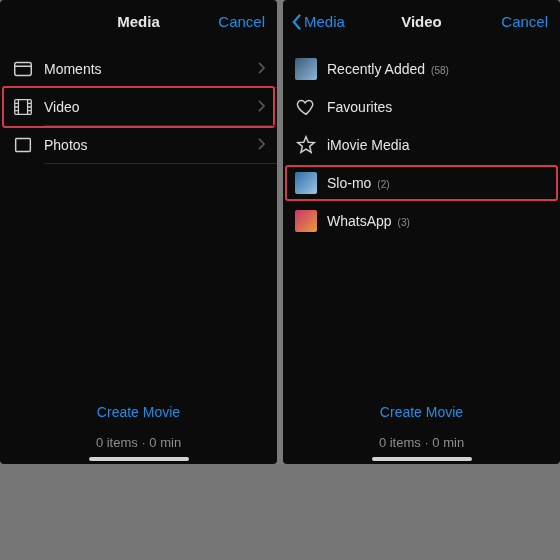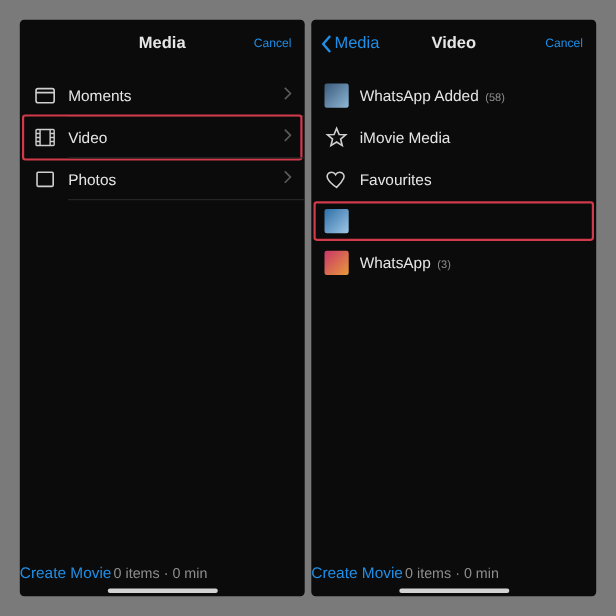--- a/index.html
+++ b/index.html
@@ -6,41 +6,41 @@
     --bg:#0b0b0b;
     --panel:#111;
     --text:#e6e6e6;
     --muted:#8e8e8e;
     --accent:#1f8fe8;
     --border:#2a2a2a;
     --hl:#d13a4a;
   }
   *{box-sizing:border-box;font-family:-apple-system,Helvetica,Arial,sans-serif}
   body{margin:0;background:#777;width:560px;height:560px;overflow:hidden}
-  .stage{display:flex;gap:6px;padding:18px;width:560px;height:560px;background:#7a7a7a}
+  .stage{display:flex;gap:6px;padding:0;width:560px;height:464px;background:#7a7a7a}
   .phone{flex:1;background:var(--bg);border-radius:4px;display:flex;flex-direction:column;overflow:hidden;position:relative}
   
   .nav{display:flex;align-items:center;justify-content:center;height:44px;position:relative;border-bottom:1px solid transparent}
   .nav-title{color:var(--text);font-size:15px;font-weight:600}
-  .nav-right{position:absolute;right:12px;color:var(--accent);font-size:11px}
+  .nav-right{position:absolute;right:12px;color:var(--accent);font-size:15px}
   .nav-left{position:absolute;left:8px;display:flex;align-items:center;color:var(--accent);font-size:15px}
   .nav-left svg{width:11px;height:18px;margin-right:2px}
   
   .list{padding:6px 0 0 0}
   .row{display:flex;align-items:center;height:38px;padding:0 12px;position:relative}
   .row.bordered::after{content:"";position:absolute;left:44px;right:0;bottom:0;height:1px;background:var(--border)}
   .ic{width:22px;height:22px;margin-right:10px;color:#cfcfcf;display:flex;align-items:center;justify-content:center;flex:0 0 22px}
   .thumb{width:22px;height:22px;margin-right:10px;border-radius:2px;flex:0 0 22px}
   .lbl{color:var(--text);font-size:14px;flex:1;white-space:nowrap;overflow:hidden;text-overflow:ellipsis}
   .count{color:var(--muted);font-size:10px;margin-left:6px}
   .chev{color:#5a5a5a}
   .chev svg{width:7px;height:12px}
   .hl{position:absolute;pointer-events:none;border:2px solid var(--hl);border-radius:3px}
   
-  .footer{position:absolute;left:0;right:0;bottom:14px;display:flex;flex-direction:row;align-items:center;gap:2px}
+  .footer{position:absolute;left:0;right:0;bottom:14px;display:flex;flex-direction:column;align-items:center;gap:15px}
   .create{color:var(--accent);font-size:14px;font-weight:500}
   .meta{color:var(--muted);font-size:13px}
   .homebar{position:absolute;left:50%;bottom:3px;transform:translateX(-50%);width:100px;height:4px;border-radius:3px;background:#e9e9e9;opacity:.9}
 </style>
 </head>
 <body>
 
 <div class="stage">
 
   <div class="phone">
@@ -107,40 +107,41 @@
             <polyline points="10,2 3,10 10,18"></polyline>
           </svg>
         <span>Media</span>
       </span>
       <span class="nav-title">Video</span>
       <span class="nav-right">Cancel</span>
     </div>
     <div class="list">
       <div class="row">
         <span class="thumb" style="background:linear-gradient(135deg,#3b5a7a,#8fb7d6)"></span>
-        <span class="lbl"><span>WhatsApp Added</span><span class="count">(58)</span></span>
+        <span class="lbl"><span>Recently Added</span><span class="count">(58)</span></span>
+      </div>
+      <div class="row">
+        <span class="ic">
+            <svg viewBox="0 0 24 24" fill="none" stroke="currentColor" stroke-width="1.6">
+              <path d="M12 20s-7-4.5-9-9c-1.3-3 .7-6 4-6 2 0 3.3 1.2 4 2.4C11.7 6.2 13 5 15 5c3.3 0 5.3 3 4 6-2 4.5-7 9-7 9z"></path>
+            </svg>
+          </span>
+        <span class="lbl">Favourites</span>
       </div>
       <div class="row">
         <span class="ic">
             <svg viewBox="0 0 24 24" fill="none" stroke="currentColor" stroke-width="1.6">
               <polygon points="12,3 14.5,9 21,9.3 16,13.5 17.6,20 12,16.5 6.4,20 8,13.5 3,9.3 9.5,9"></polygon>
             </svg>
           </span>
         <span class="lbl">iMovie Media</span>
       </div>
-      <div class="row">
-        <span class="ic">
-            <svg viewBox="0 0 24 24" fill="none" stroke="currentColor" stroke-width="1.6">
-              <path d="M12 20s-7-4.5-9-9c-1.3-3 .7-6 4-6 2 0 3.3 1.2 4 2.4C11.7 6.2 13 5 15 5c3.3 0 5.3 3 4 6-2 4.5-7 9-7 9z"></path>
-            </svg>
-          </span>
-        <span class="lbl">Favourites</span>
-      </div>
       <div class="row" style="position:relative">
         <span class="thumb" style="background:linear-gradient(135deg,#2e6fa8,#9fc7e6)"></span>
+        <span class="lbl"><span>Slo-mo</span><span class="count">(2)</span></span>
         <div class="hl" style="left:2px;right:2px;top:1px;bottom:1px"></div>
       </div>
       <div class="row">
         <span class="thumb" style="background:linear-gradient(135deg,#c9376a,#e89a3a)"></span>
         <span class="lbl"><span>WhatsApp</span><span class="count">(3)</span></span>
       </div>
     </div>
     <div class="footer">
       <span class="create">Create Movie</span>
       <span class="meta">0 items · 0 min</span>

